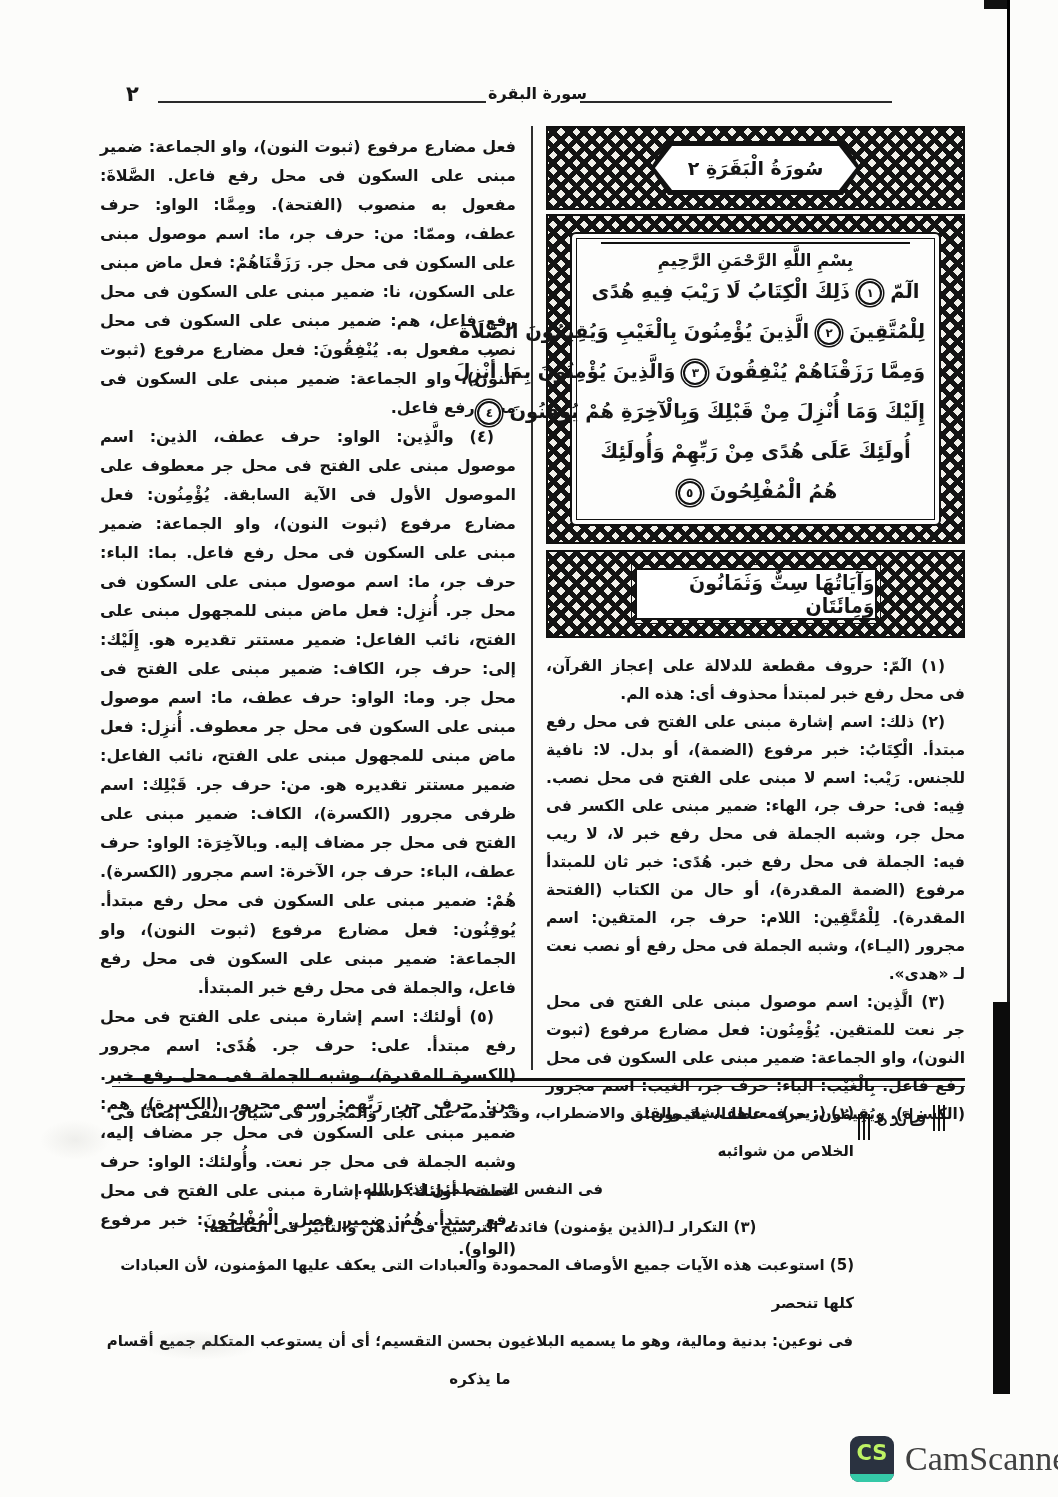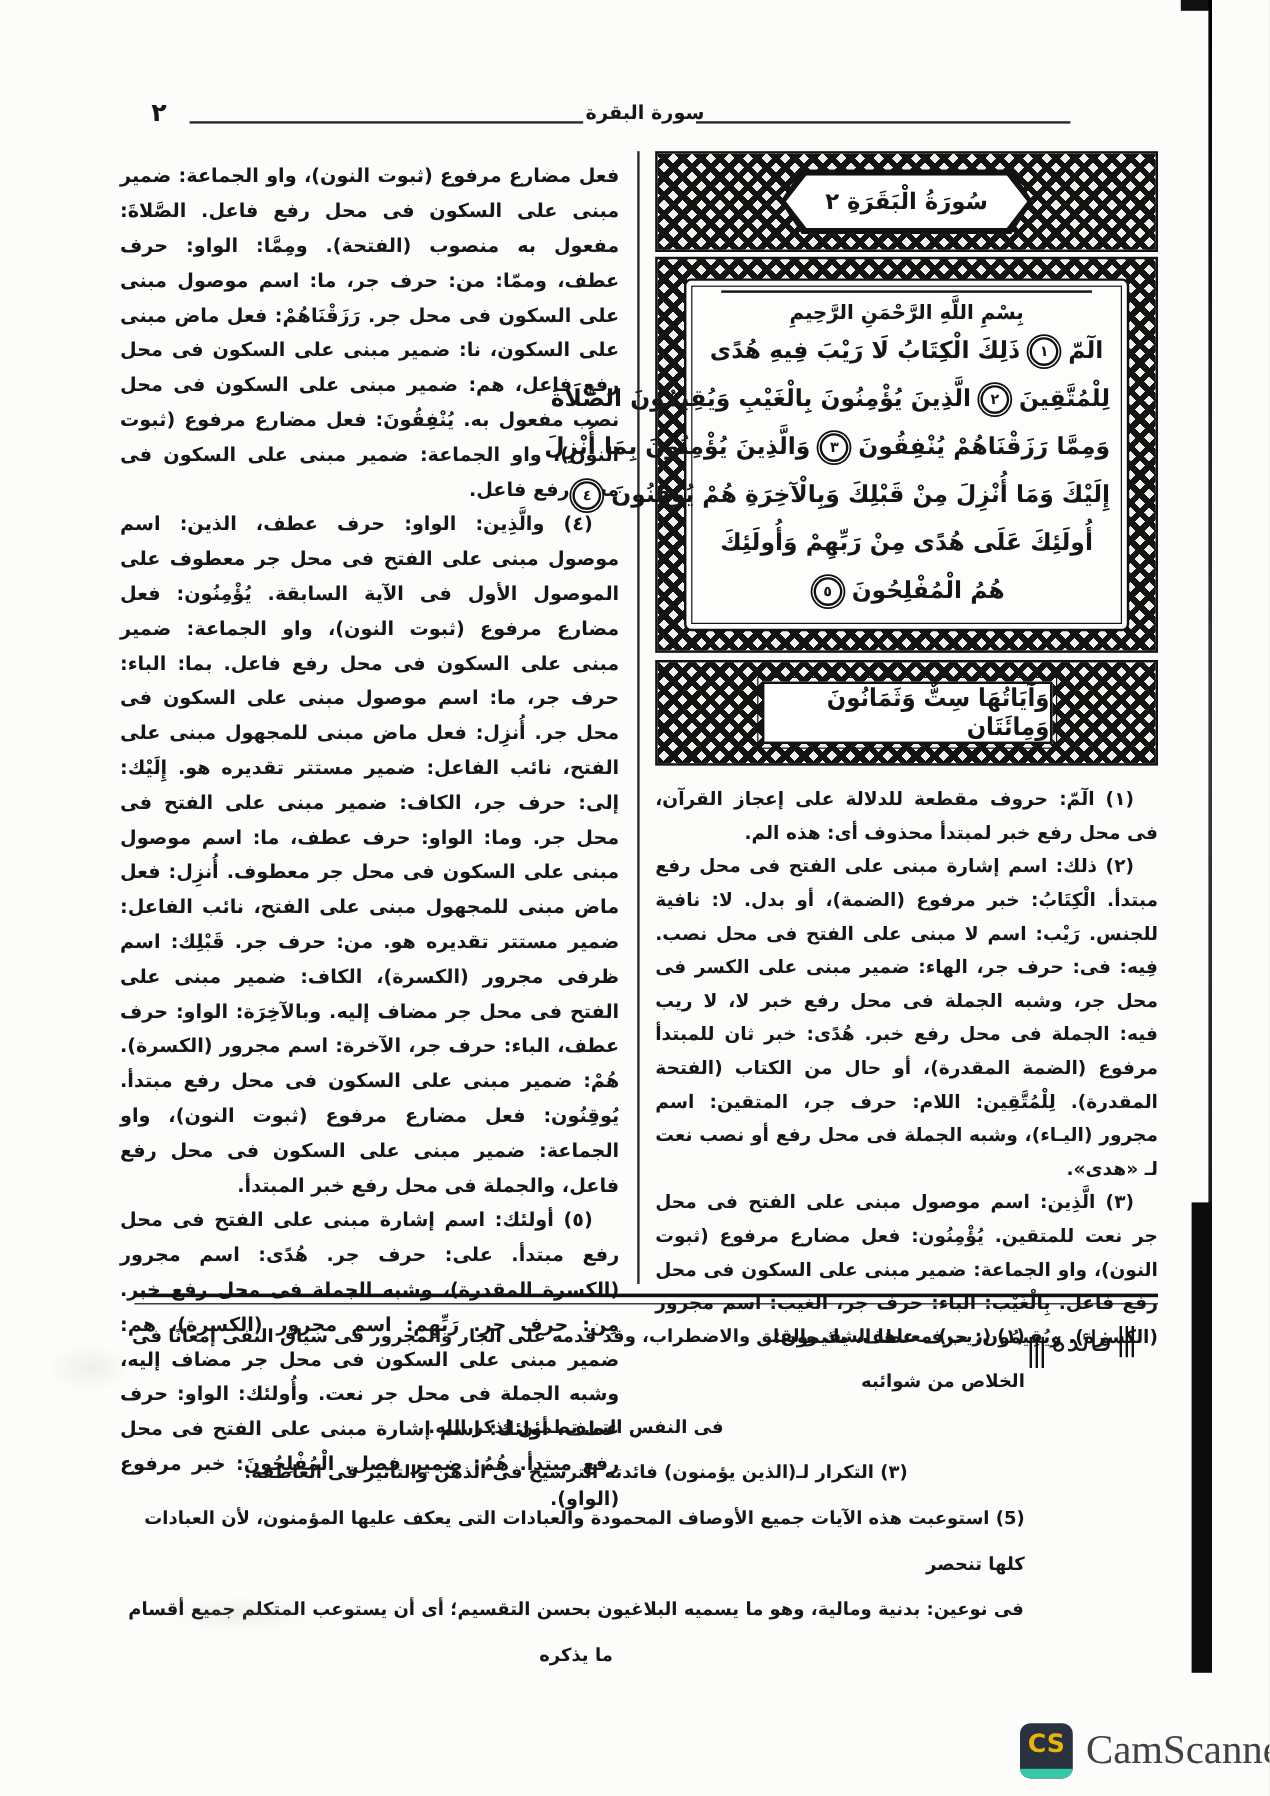--- a/index.html
+++ b/index.html
@@ -64,21 +64,21 @@
   .fnotes{position:absolute;top:1094px;left:106px;width:748px;direction:rtl;
     font-size:15px;font-weight:bold;line-height:38px;}
   .fn{margin:0;}
   .fn.r{text-align:right;}
   .fn.c{text-align:center;}
   .fn.l{text-align:left;padding-left:26px;}
   
   .wm{position:absolute;top:1436px;left:850px;display:flex;flex-direction:row;align-items:center;gap:11px;direction:ltr;}
   .cs-icon{position:relative;width:44px;height:46px;background:#2a3240;border-radius:9px;overflow:hidden;}
   .cs-icon .cs{position:absolute;top:5px;left:0;width:100%;text-align:center;
-    color:#eab308;font-size:21px;font-weight:bold;font-family:"DejaVu Sans",sans-serif;}
+    color:#bef264;font-size:21px;font-weight:bold;font-family:"DejaVu Sans",sans-serif;}
   .cs-strip{position:absolute;bottom:0;left:0;width:100%;height:8px;background:#35c9a8;}
   .wm-label{font-family:"Liberation Serif",serif;font-size:34px;color:#414141;}
   
   .edge-thin{position:absolute;left:1007px;top:0;width:3px;height:1010px;
     background:linear-gradient(#000 0%,#3a3a3a 60%,#1a1a1a 100%);}
   .edge-thick{position:absolute;left:993px;top:1002px;width:17px;height:392px;background:#0c0c0c;}
   .corner-notch{position:absolute;left:984px;top:0;width:24px;height:9px;background:#111;}
   .smudge{position:absolute;background:radial-gradient(closest-side,#9a9a93,transparent);
     opacity:.14;pointer-events:none;}
 </style>

